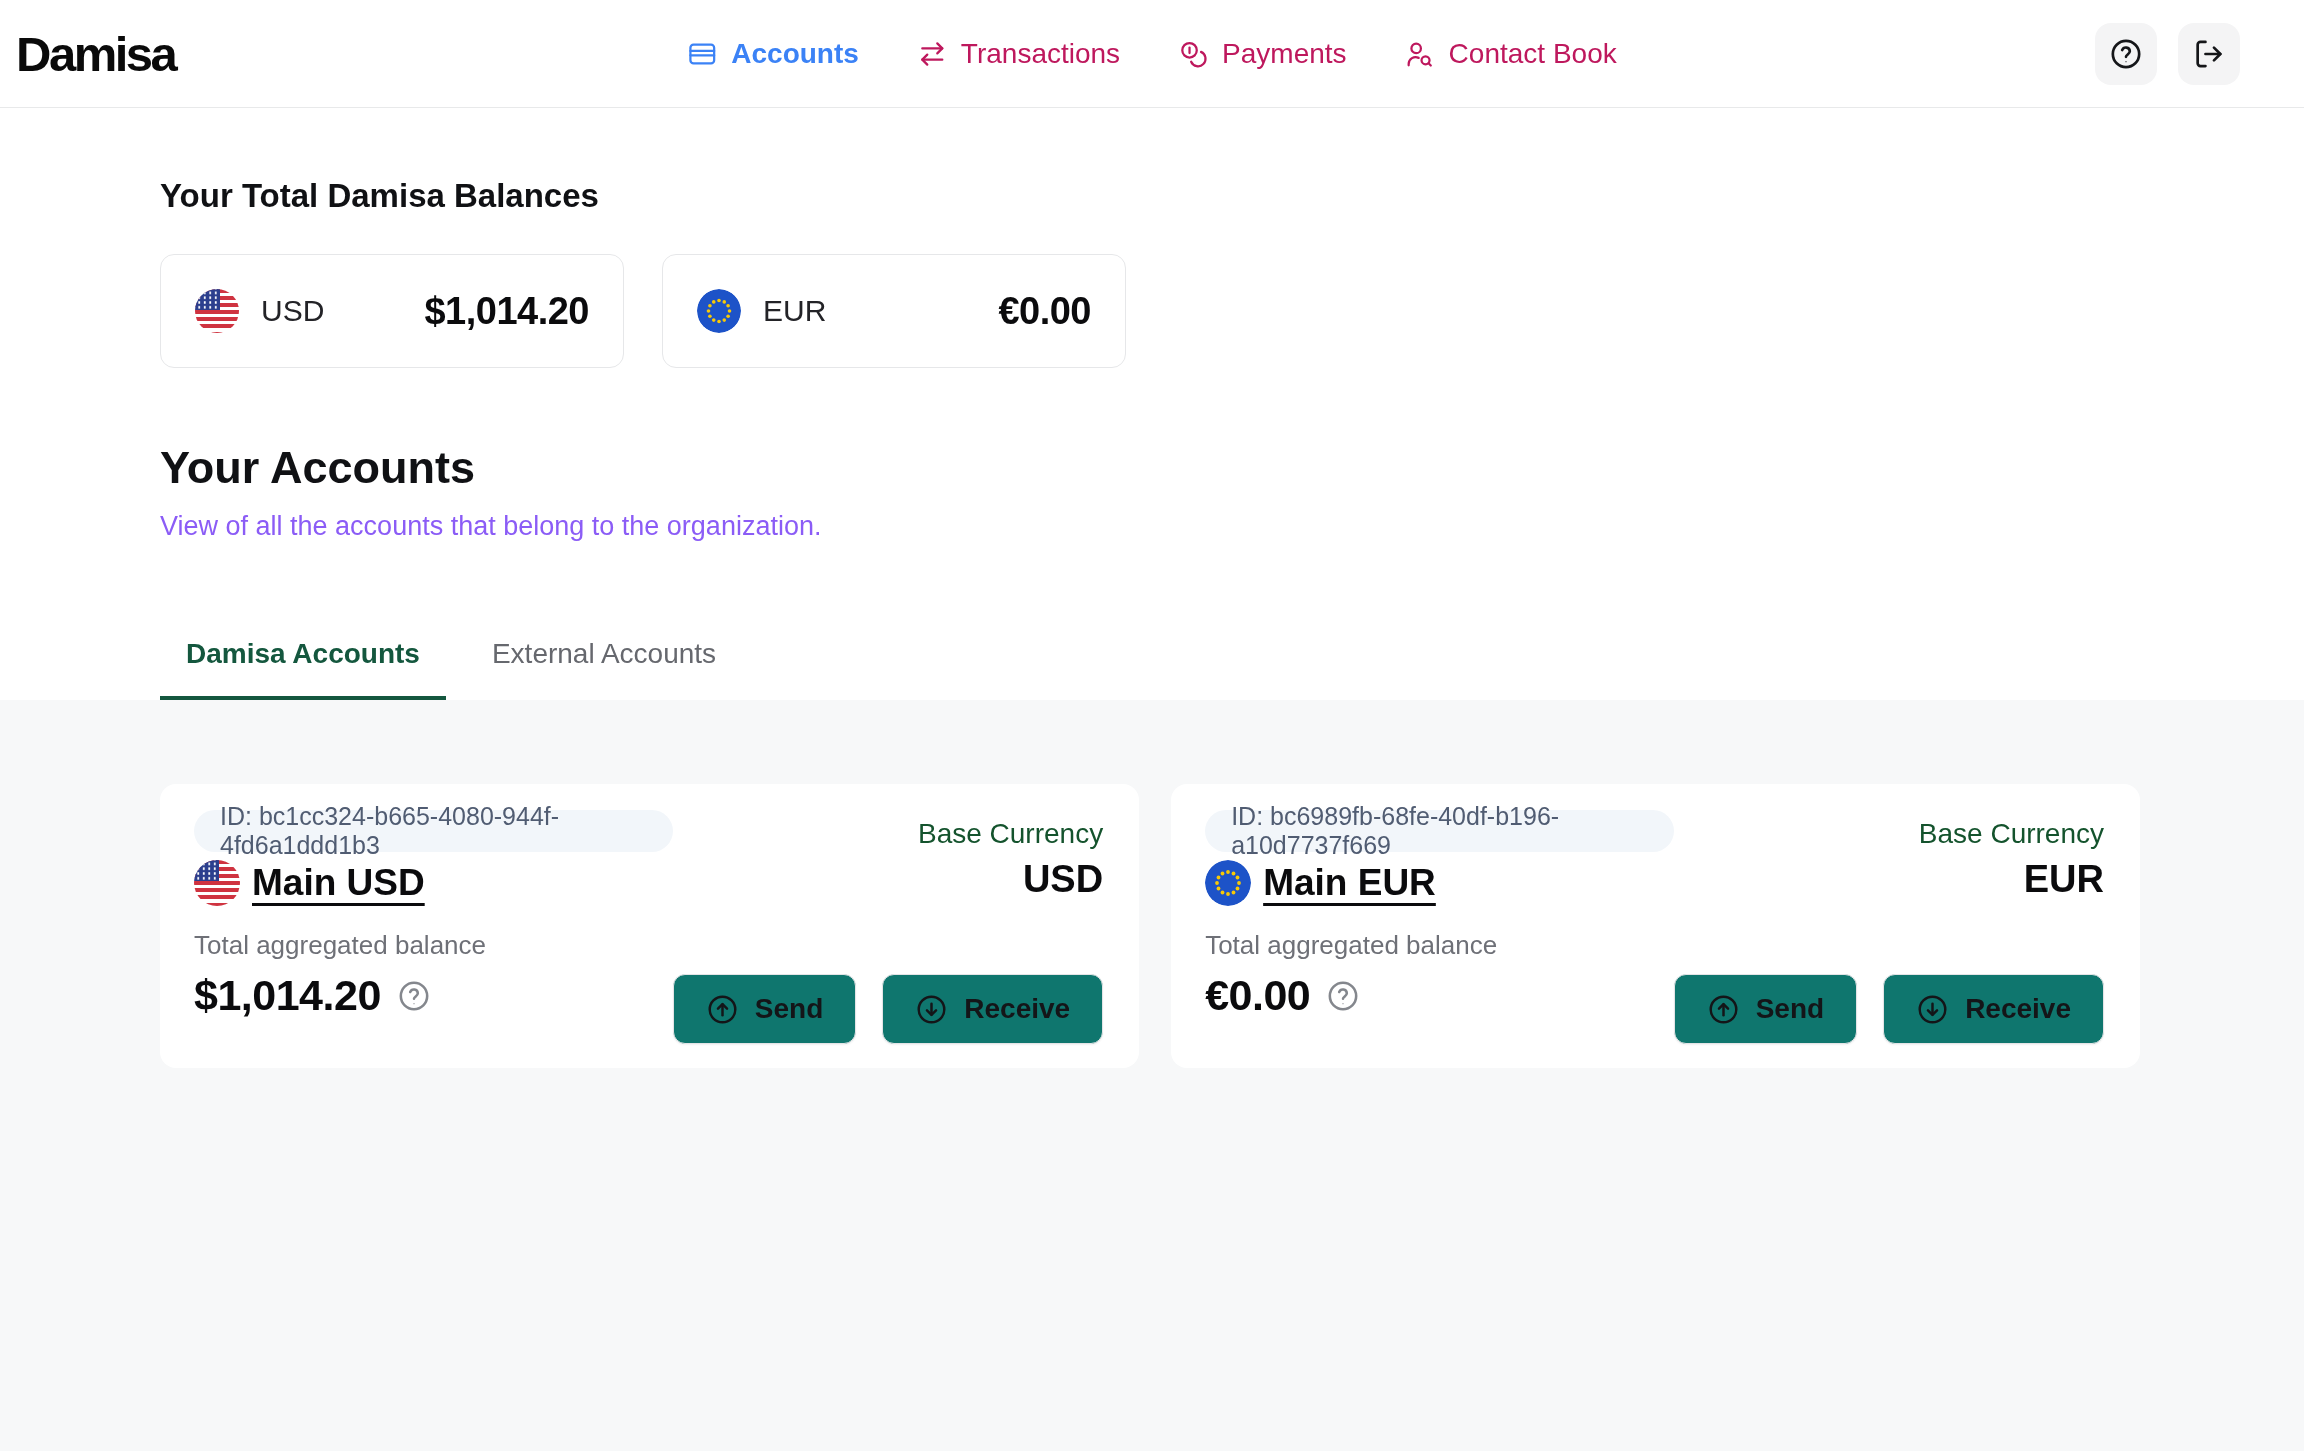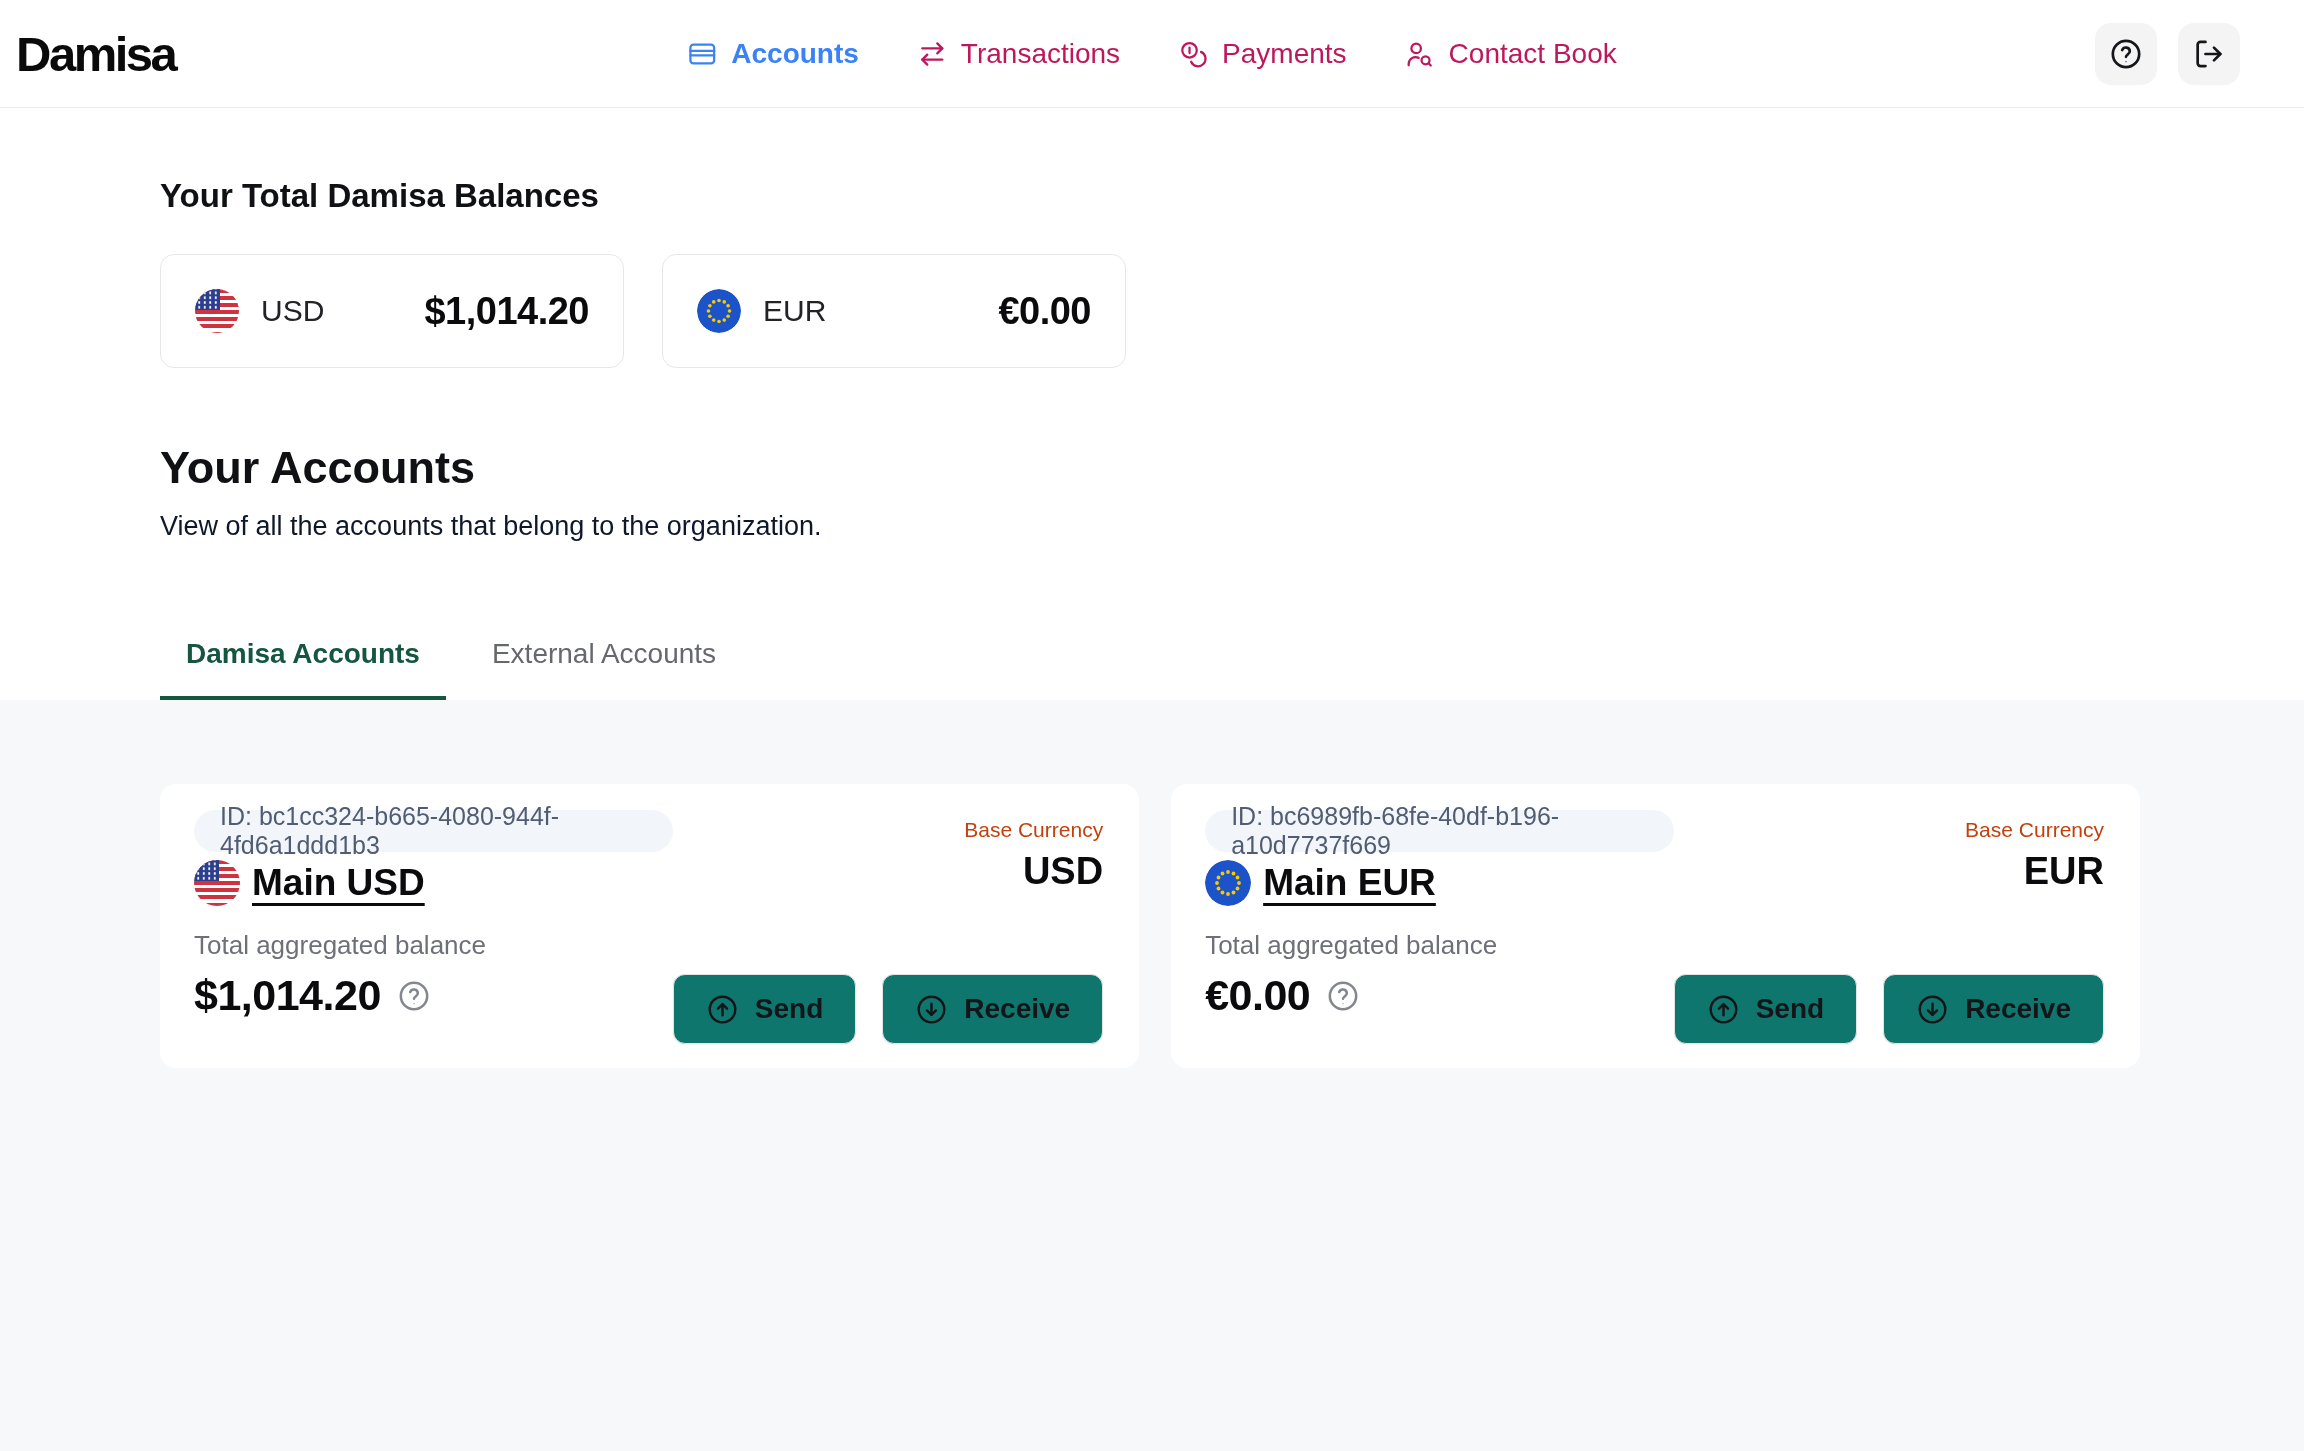--- a/index.html
+++ b/index.html
@@ -26,21 +26,21 @@
   .top-content { height:592px; padding:68px 0 0 160px; background:#fff; }
   .balances-title { font-size:33px; font-weight:700; line-height:40px; margin-bottom:38px; color:#101114; }
   .balance-cards { display:flex; gap:38px; }
   .balance-card { width:464px; height:114px; border:1.5px solid #e6e7e9; border-radius:14px;
     display:flex; align-items:center; justify-content:space-between; padding:0 34px; background:#fff; }
   .bc-left { display:flex; align-items:center; gap:22px; }
   .bc-code { font-size:30px; color:#232327; }
   .bc-amount { font-size:38px; font-weight:700; letter-spacing:-0.5px; color:#0b0b0d; }
 
   .accounts-title { font-size:45px; font-weight:700; line-height:52px; margin-top:74px; color:#101114; }
-  .accounts-subtitle { font-size:27px; line-height:33px; color:#0f172a; margin-top:16px; }
+  .accounts-subtitle { font-size:27px; line-height:33px; color:#8b5cf6; margin-top:16px; }
 
   .tabs { display:flex; gap:20px; margin-top:94px; }
   .tab { font-size:28px; line-height:33px; padding:0 26px 26px; color:#66686e;
     border-bottom:4px solid transparent; cursor:pointer; white-space:nowrap; }
   .tab.active { color:#14573e; font-weight:700; border-bottom-color:#14573e; }
 
   
   .accounts-panel { height:751px; background:#f7f8f9; padding:84px 164px 0 160px;
     display:flex; flex-direction:row; gap:32px; }
   .account-card { background:#fff; border-radius:16px; height:284px;
@@ -50,21 +50,21 @@
   .ac-title-row { margin-top:8px; display:flex; align-items:center; gap:12px;text-align:right; }
   .ac-name { font-size:37px; font-weight:700; color:#0b0b0d; text-decoration:underline;
     text-decoration-thickness:3px; text-underline-offset:8px; cursor:pointer; }
   .ac-balance-label { margin-top:24px; font-size:26px; color:#6e7077; }
   .ac-balance-row { margin-top:10px; display:flex; align-items:center; gap:16px; }
   .ac-balance { font-size:43px; font-weight:700; letter-spacing:-0.5px; color:#0b0b0d; }
   .hint-icon { width:34px; height:34px; color:#84878d; stroke:currentColor; fill:none;
     stroke-width:1.8; stroke-linecap:round; stroke-linejoin:round; }
   .ac-right { display:flex; flex-direction:column; justify-content:space-between;
     align-items:flex-end; text-align:right; padding-top:8px; }
-  .ac-basecur-label { font-size:21px; color:#c2410c;margin-left:12px; }
+  .ac-basecur-label { font-size:28px; color:#14532d;margin-left:12px; }
   .ac-basecur-value { font-size:38px; font-weight:700; margin-top:8px; color:#0b0b0d; }
   .ac-actions { display:flex; gap:26px; }
   .action-btn { display:flex; align-items:center; gap:16px; height:70px; padding:0 32px;
     background:#0f766e; border:1.5px solid #e3e4e6; border-radius:12px; font-size:28px; font-weight:600;
     color:#141518; cursor:pointer; box-shadow:0 1px 2px rgba(16,24,40,.06);
     font-family:inherit; }
   .action-btn svg { width:33px; height:33px; stroke:currentColor; fill:none; stroke-width:1.8;
     stroke-linecap:round; stroke-linejoin:round; }
 
   

